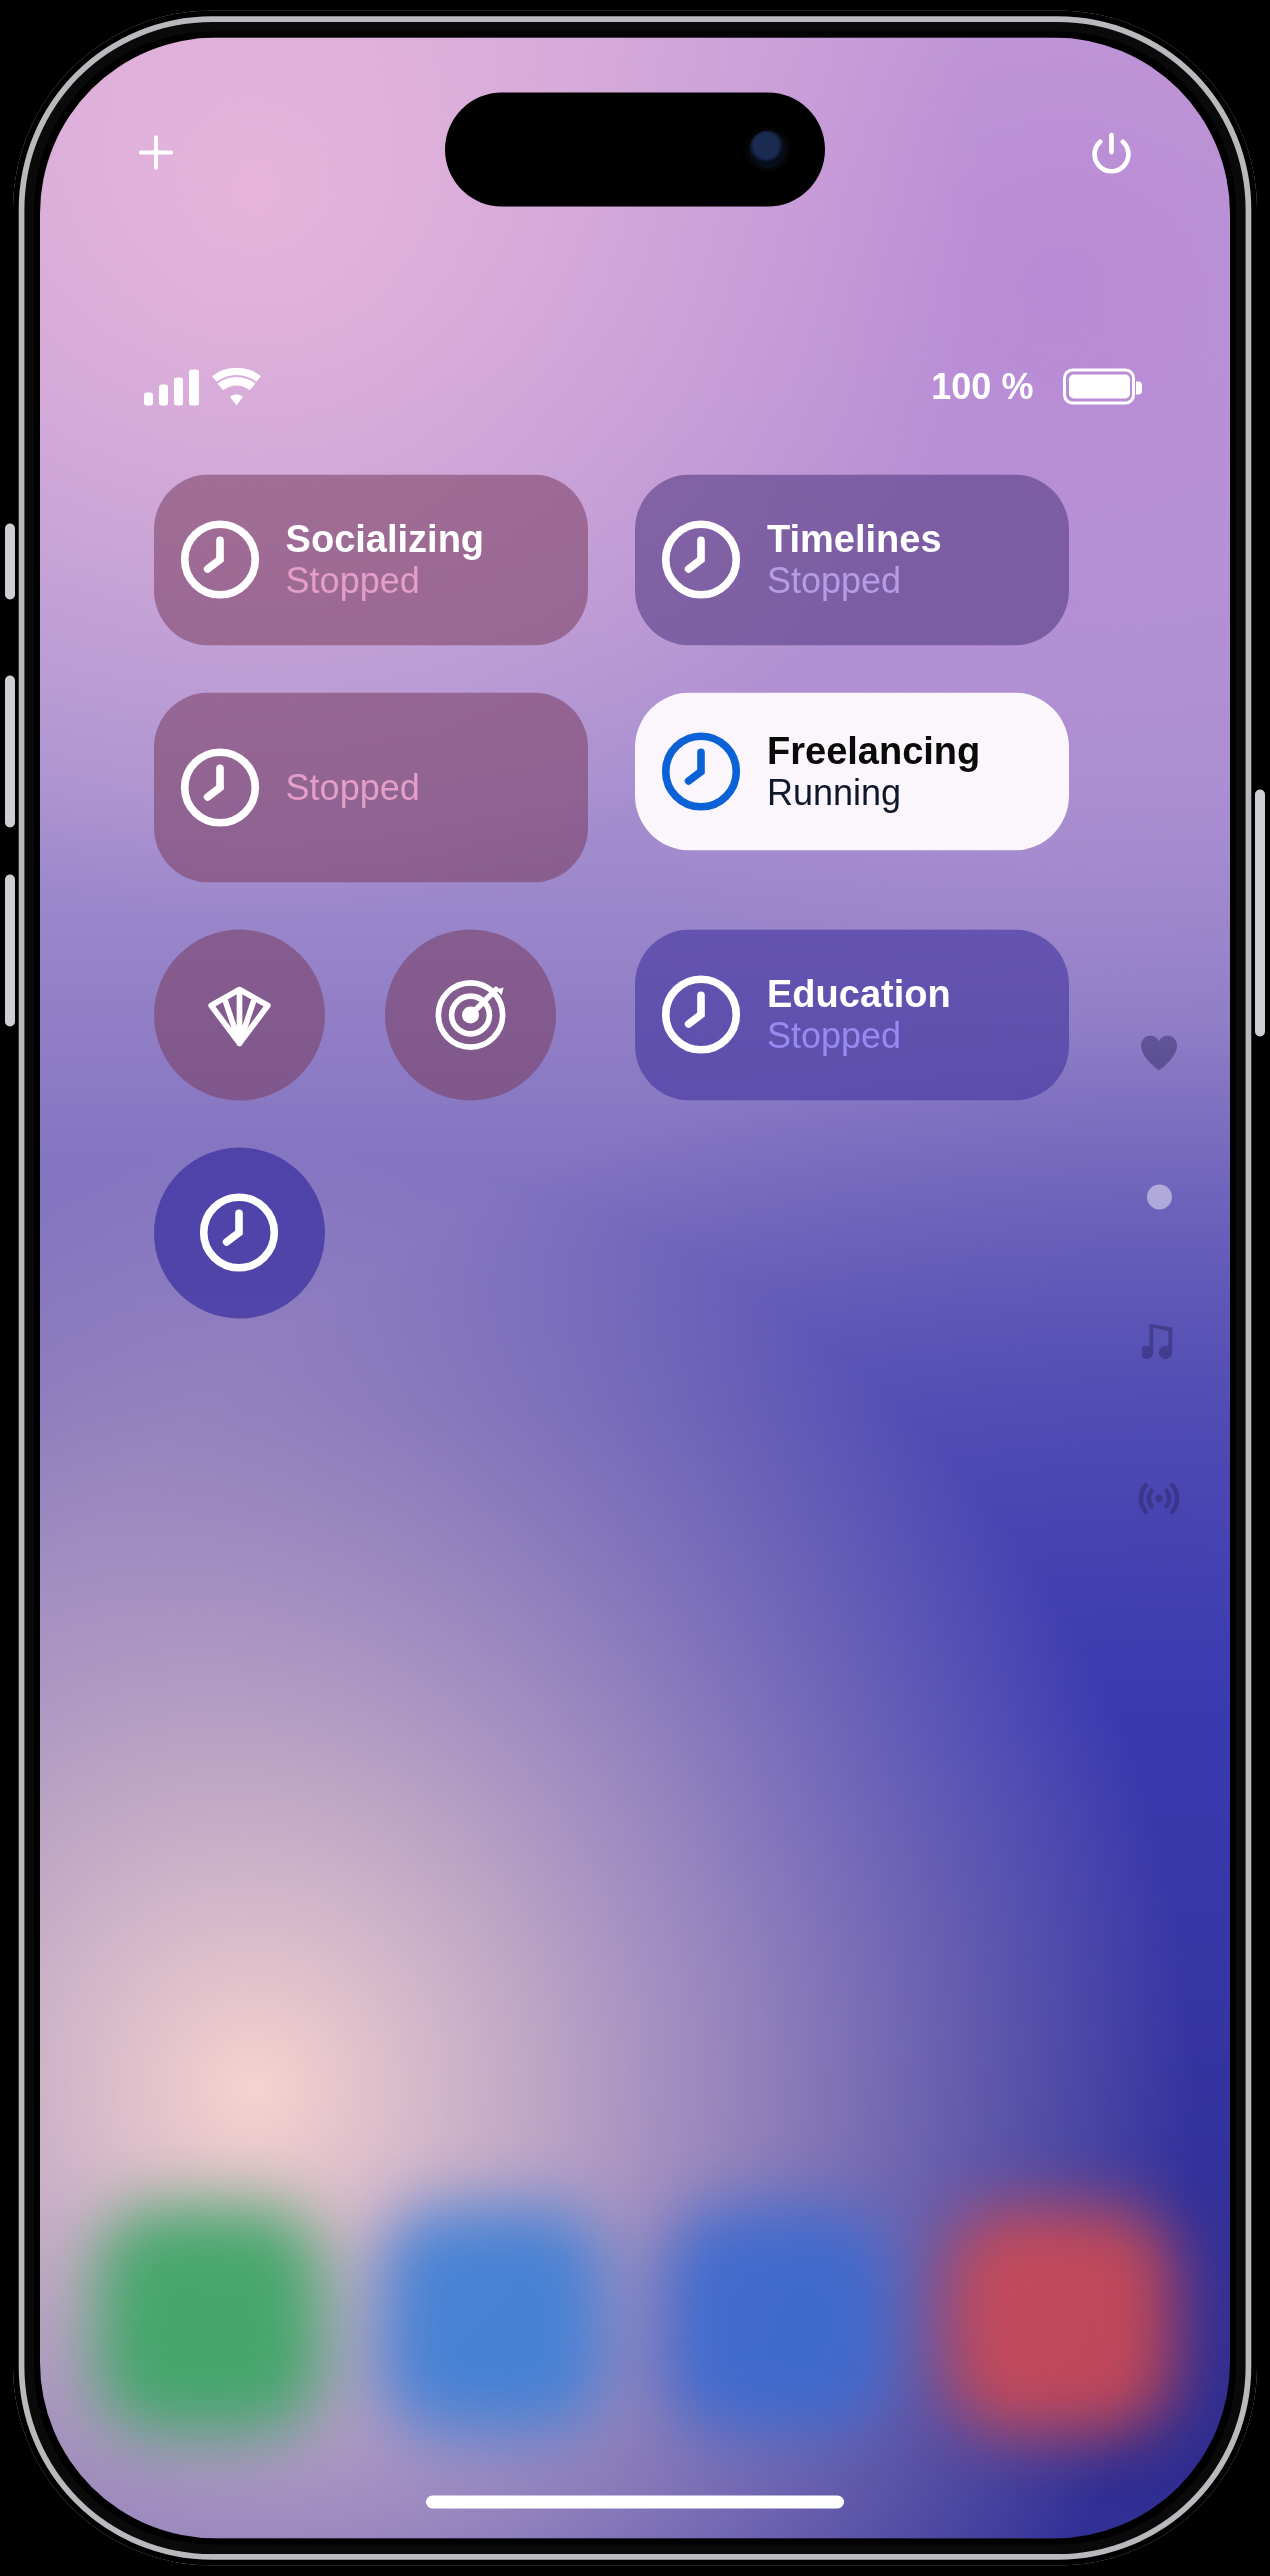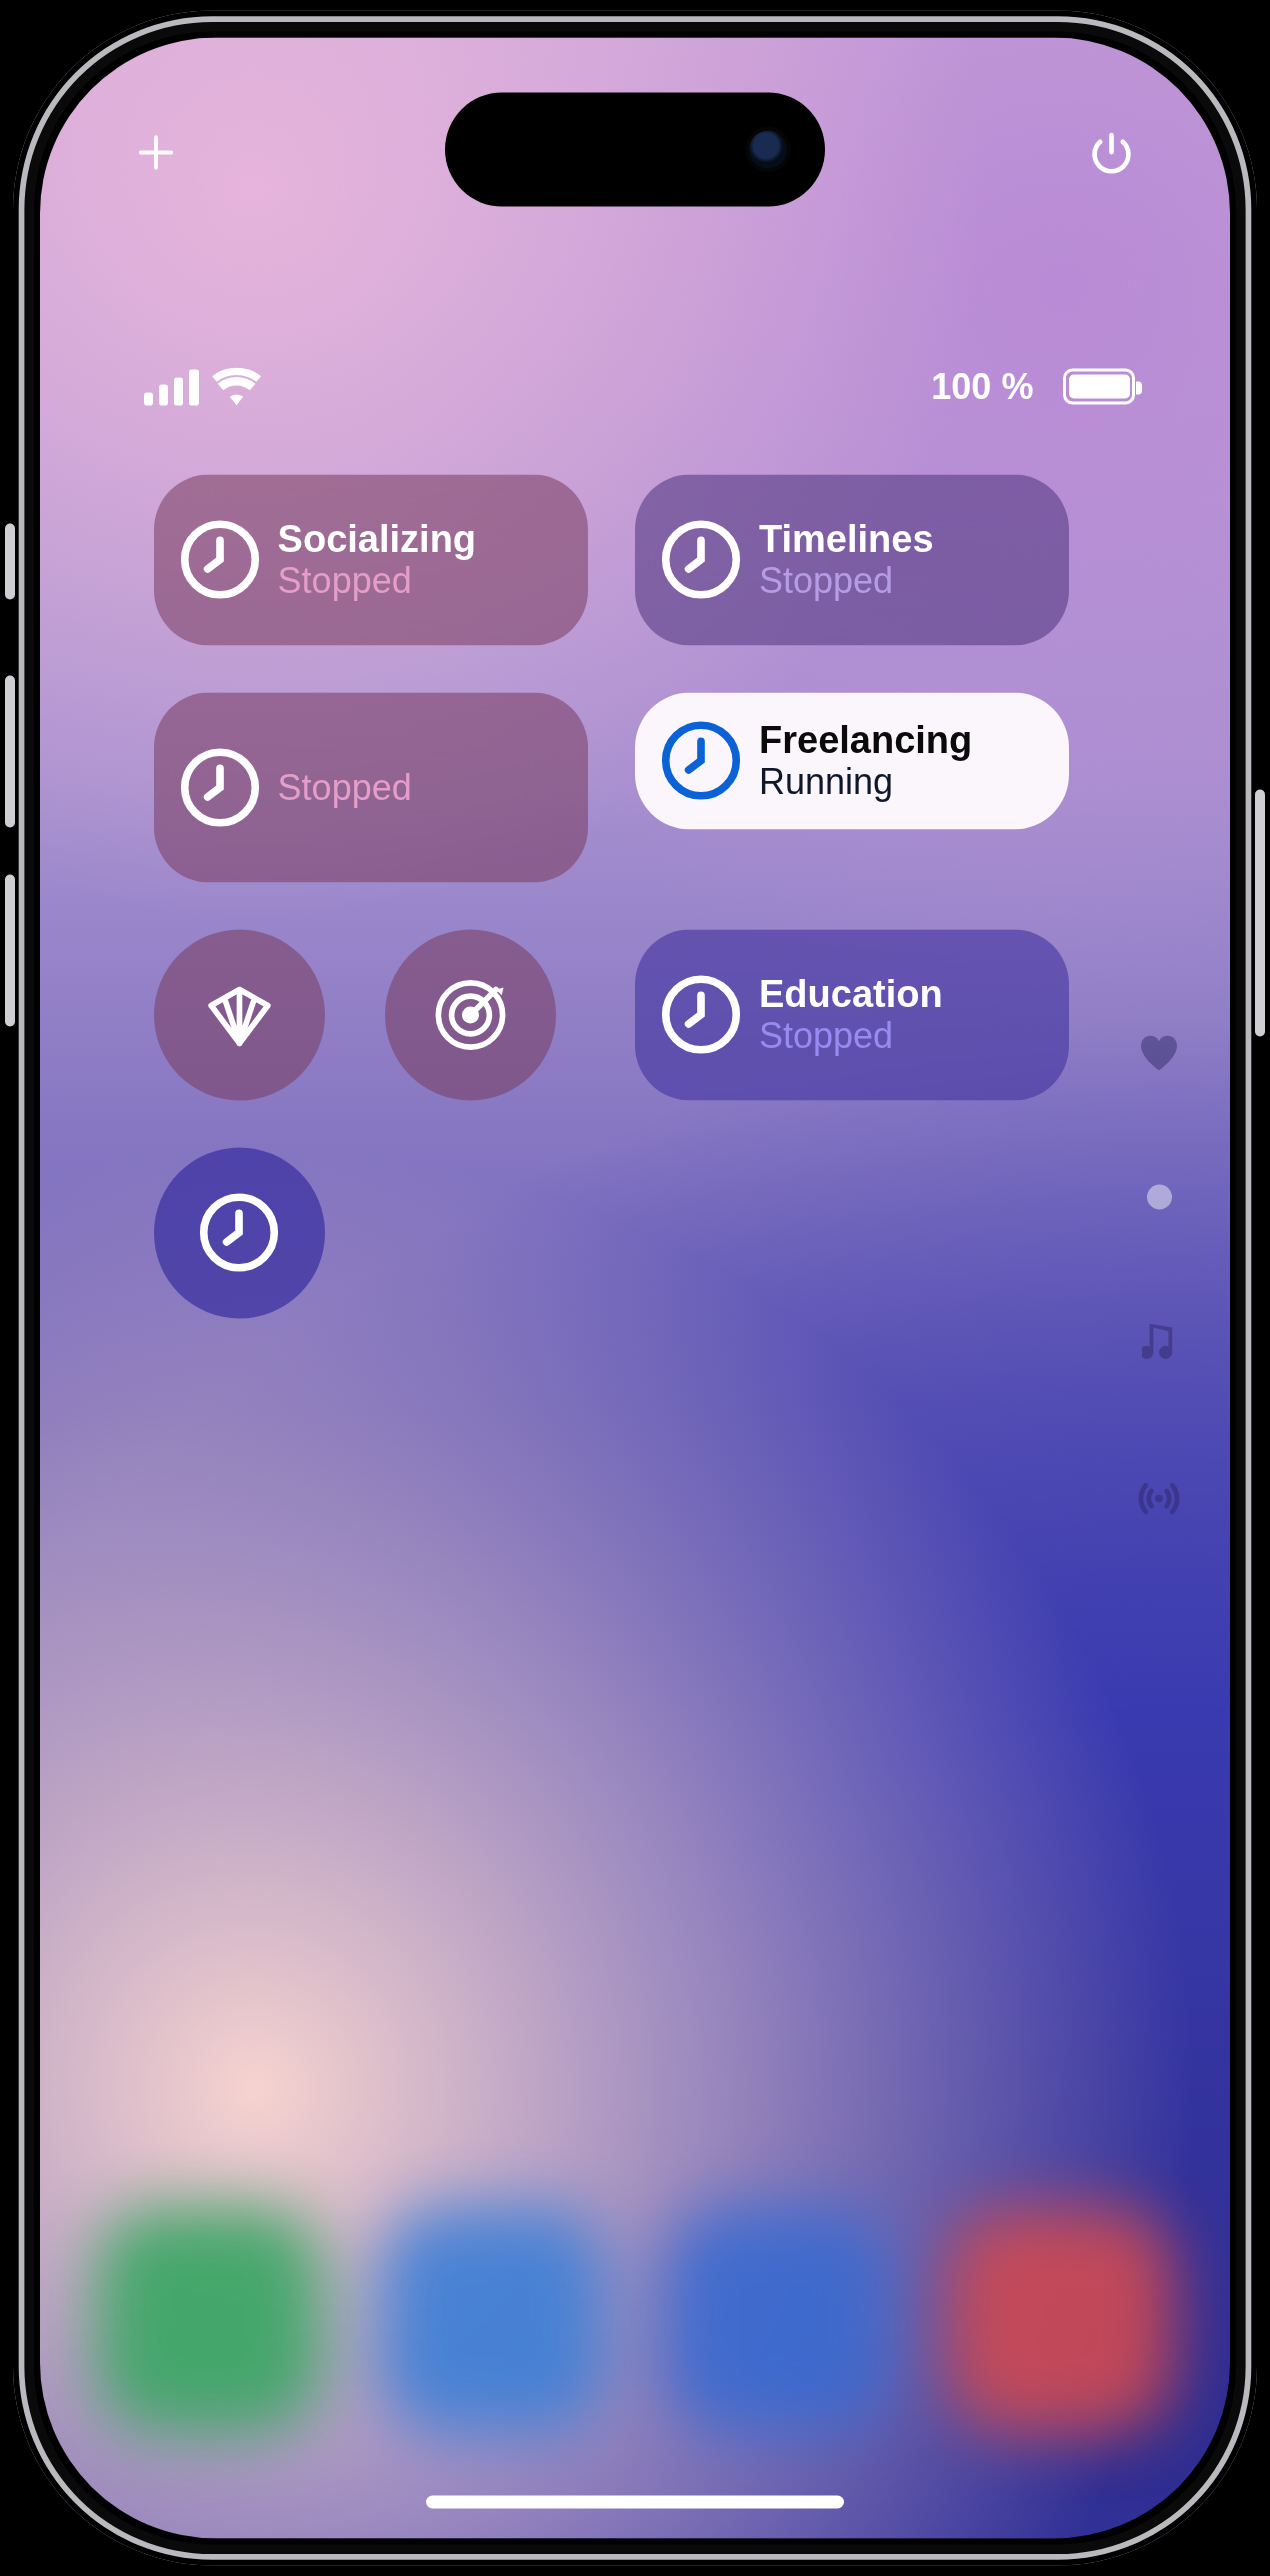--- a/index.html
+++ b/index.html
@@ -55,21 +55,21 @@
   .bars i:nth-child(3){height:28.5px}
   .bars i:nth-child(4){height:36px}
   .status-right{display:flex;align-items:center;gap:30px;font-size:36px;font-weight:600}
   .battery{position:relative;width:72px;height:36px;border:3.8px solid #fff;border-radius:9.5px}
   .battery::after{content:"";position:absolute;right:-9.5px;top:9.5px;width:5.7px;height:13.3px;background:#fff;border-radius:0 3.8px 3.8px 0}
   .battery i{position:absolute;inset:2.8px;border-radius:4.7px;background:#fff}
 
   
   .grid{position:absolute;left:114px;right:161px;top:437px;display:grid;grid-template-columns:1fr 1fr;gap:47px}
   .tile{
-    border-radius:55px;display:flex;align-items:center;gap:17px;
+    border-radius:55px;display:flex;align-items:center;gap:25px;
     padding:0 28.5px 0 25px;height:171px;backdrop-filter:blur(28.5px);
   }
   .tile.opaque-pink{background:rgba(120,60,95,.55)}
   .tile.opaque-purple{background:rgba(82,56,130,.58)}
   .tile.opaque-deep{background:rgba(68,54,160,.62)}
   .tile.white{background:#fbf6fb}
   .tile .txt{display:flex;flex-direction:column;line-height:1.1}
   .tile .title{font-size:38px;font-weight:600;color:#fff}
   .tile .sub{font-size:36px;font-weight:500}
   .tile .sub.pink{color:#e49ec9}
@@ -177,21 +177,21 @@
       <div class="tile opaque-pink" style="height:190px">
         <svg class="clock" width="82" height="82" viewBox="0 0 86 86" fill="none" stroke="#fff" stroke-width="8" stroke-linecap="round">
             <circle cx="43" cy="43" r="37"></circle>
             <path d="M43 23v20l-13 10"></path>
           </svg>
         <div class="txt">
           <span class="sub pink">Stopped</span>
         </div>
       </div>
 
-      <div class="tile white" style="height:137px">
+      <div class="tile white" style="height:158px">
         <svg class="clock" width="82" height="82" viewBox="0 0 86 86" fill="none" stroke="#0b62d6" stroke-width="8" stroke-linecap="round">
             <circle cx="43" cy="43" r="37"></circle>
             <path d="M43 23v20l-13 10"></path>
           </svg>
         <div class="txt">
           <span class="title">Freelancing</span>
           <span class="sub">Running</span>
         </div>
       </div>
 

